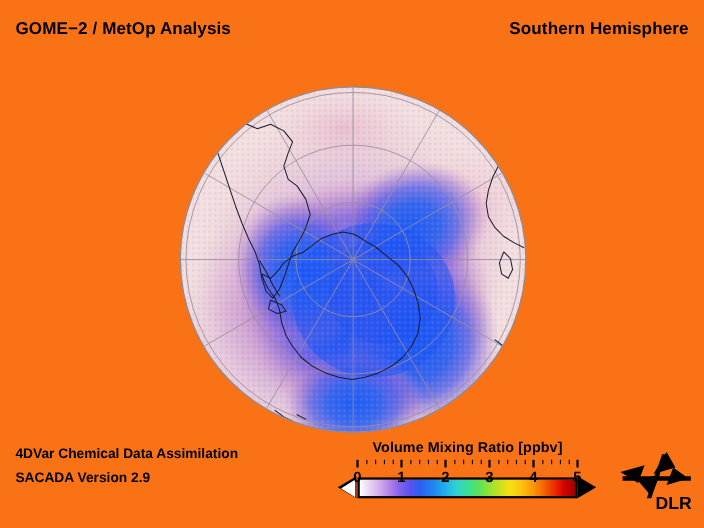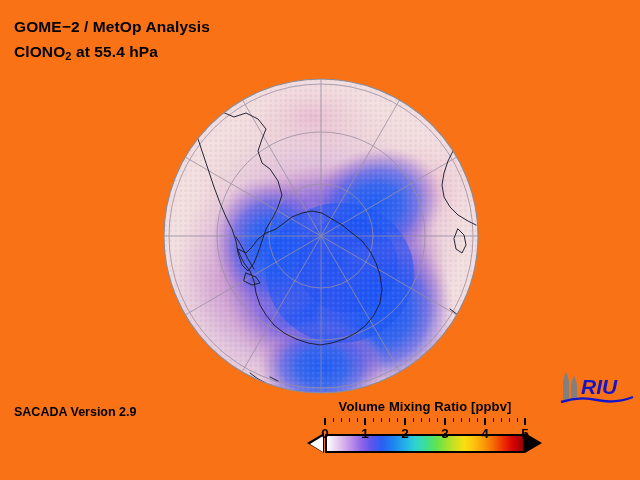--- a/index.html
+++ b/index.html
@@ -195,24 +195,24 @@
     height: 56px;
   }
 </style>
 </head>
 <body>
 
 <div id="page">
 
   <div class="hdr-left">
     <div class="hdr-line">GOME−2 / MetOp Analysis</div>
-    <div class="hdr-line"><span>ClONO</span><sub>2</sub><span> at 55.4 hPa</span></div>
   </div>
 
   <div class="hdr-right">
+    <div class="hdr-line">Southern Hemisphere</div>
   </div>
 
   <div id="globe-wrap">
     <svg id="globe-svg" width="318" height="318" viewBox="0 0 318 318" xmlns="http://www.w3.org/2000/svg">
       <defs>
         <clipPath id="disc">
           <circle cx="159" cy="159" r="157"></circle>
         </clipPath>
 
         <radialGradient id="bgpink" cx="50%" cy="50%" r="50%">
@@ -333,20 +333,21 @@
 
           <path d="M88,296 L96,302 L104,306 M108,300 L116,304"></path>
         </g>
       </g>
 
       <circle cx="159" cy="159" r="157" fill="none" stroke="#8c8c96" stroke-width="1.1"></circle>
     </svg>
   </div>
 
   <div class="footer-block">
+    <div class="footer-line">4DVar Chemical Data Assimilation</div>
     <div class="footer-line">SACADA Version 2.9</div>
   </div>
 
   <div id="cbar-block">
     <div id="cbar-title">Volume Mixing Ratio [ppbv]</div>
     <div id="cbar-row">
       <div id="cbar-arrow-left-outline"></div>
       <div id="cbar-arrow-left-fill"></div>
       <div id="cbar-box"></div>
       <div id="cbar-arrow-right"></div>
@@ -382,25 +383,28 @@
     <div id="cbar-labels">
         <div class="cbar-label" style="left: 0px;">0</div>
         <div class="cbar-label" style="left: 40px;">1</div>
         <div class="cbar-label" style="left: 80px;">2</div>
         <div class="cbar-label" style="left: 120px;">3</div>
         <div class="cbar-label" style="left: 160px;">4</div>
         <div class="cbar-label" style="left: 200px;">5</div>
       </div>
   </div>
 
-  <div id="riu-logo">
-    <svg width="78" height="34" viewBox="0 0 78 34" xmlns="http://www.w3.org/2000/svg">
-      <g fill="#808080">
-        <path d="M6,28 L6,10 Q7.5,2 9,0 Q10.5,2 12,10 L12,28 Z"></path>
-        <path d="M14,28 L14,13 Q15.5,6 17,4 Q18.5,6 20,13 L20,28 Z"></path>
+
+  <div id="dlr-logo">
+    <svg width="74" height="56" viewBox="0 0 74 56" xmlns="http://www.w3.org/2000/svg">
+      <g fill="#000000">
+        <path d="M44,2 L32,22 L52,16 Z"></path>
+        <path d="M2,20 L24,14 L18,30 Z"></path>
+        <path d="M30,42 L38,22 L18,28 Z"></path>
+        <path d="M64,26 L44,32 L50,16 Z"></path>
+        <path d="M4,24 L66,24 L66,28 L4,28 Z"></path>
+        <path d="M40,4 L44,4 L30,44 L26,44 Z"></path>
       </g>
-      <text x="24" y="22" font-family="Liberation Sans, sans-serif" font-size="21" font-weight="bold" font-style="italic" fill="#1515c8">RIU</text>
-      <path d="M4,30 Q22,24 40,28 Q58,32 76,25" fill="none" stroke="#1515c8" stroke-width="2.4"></path>
+      <text x="34" y="54" font-family="Liberation Sans, sans-serif" font-size="16" font-weight="bold" fill="#000000">DLR</text>
     </svg>
   </div>
 
-
 </div>
 
 </body></html>

